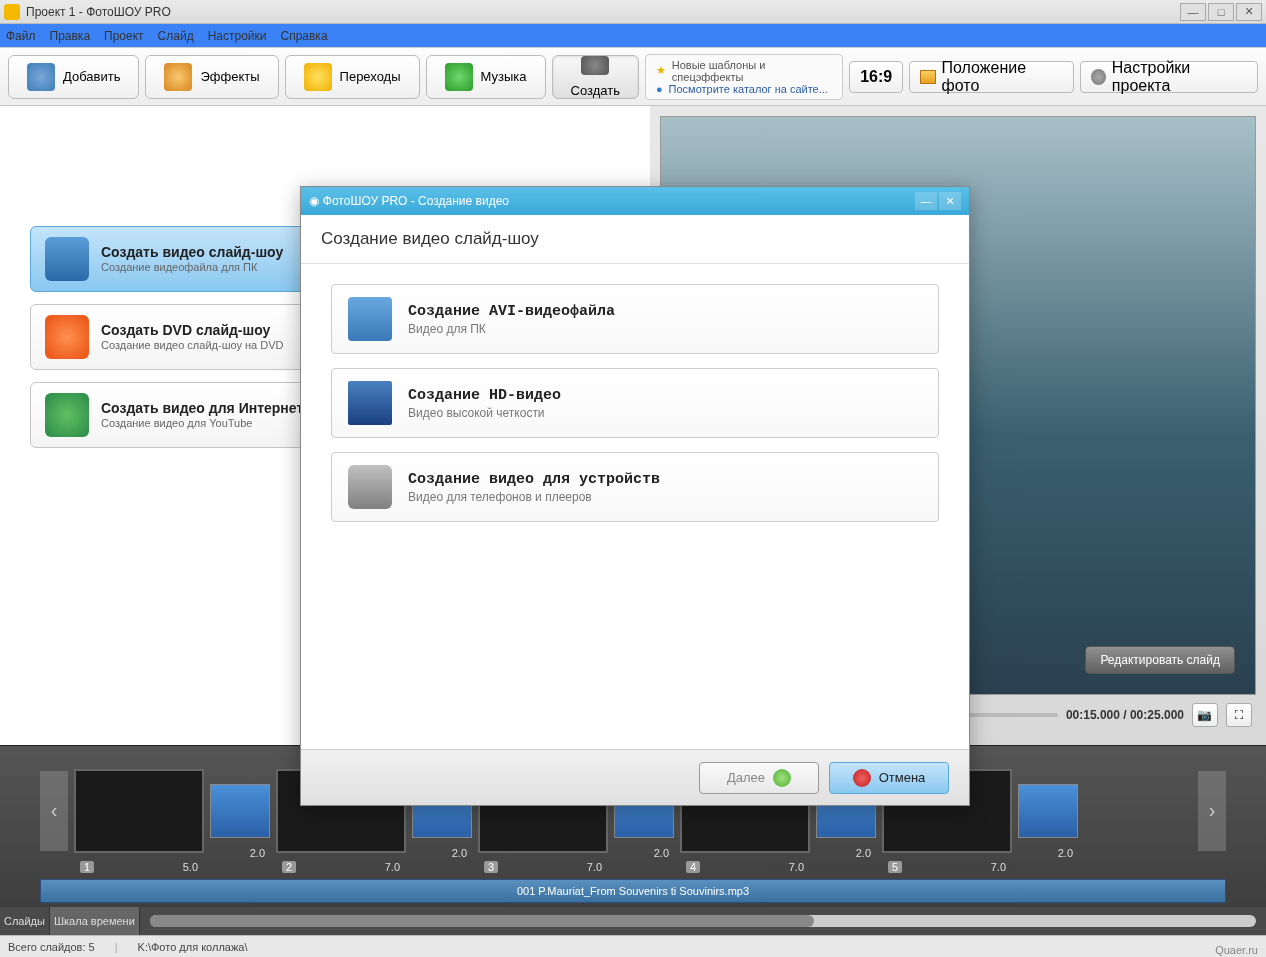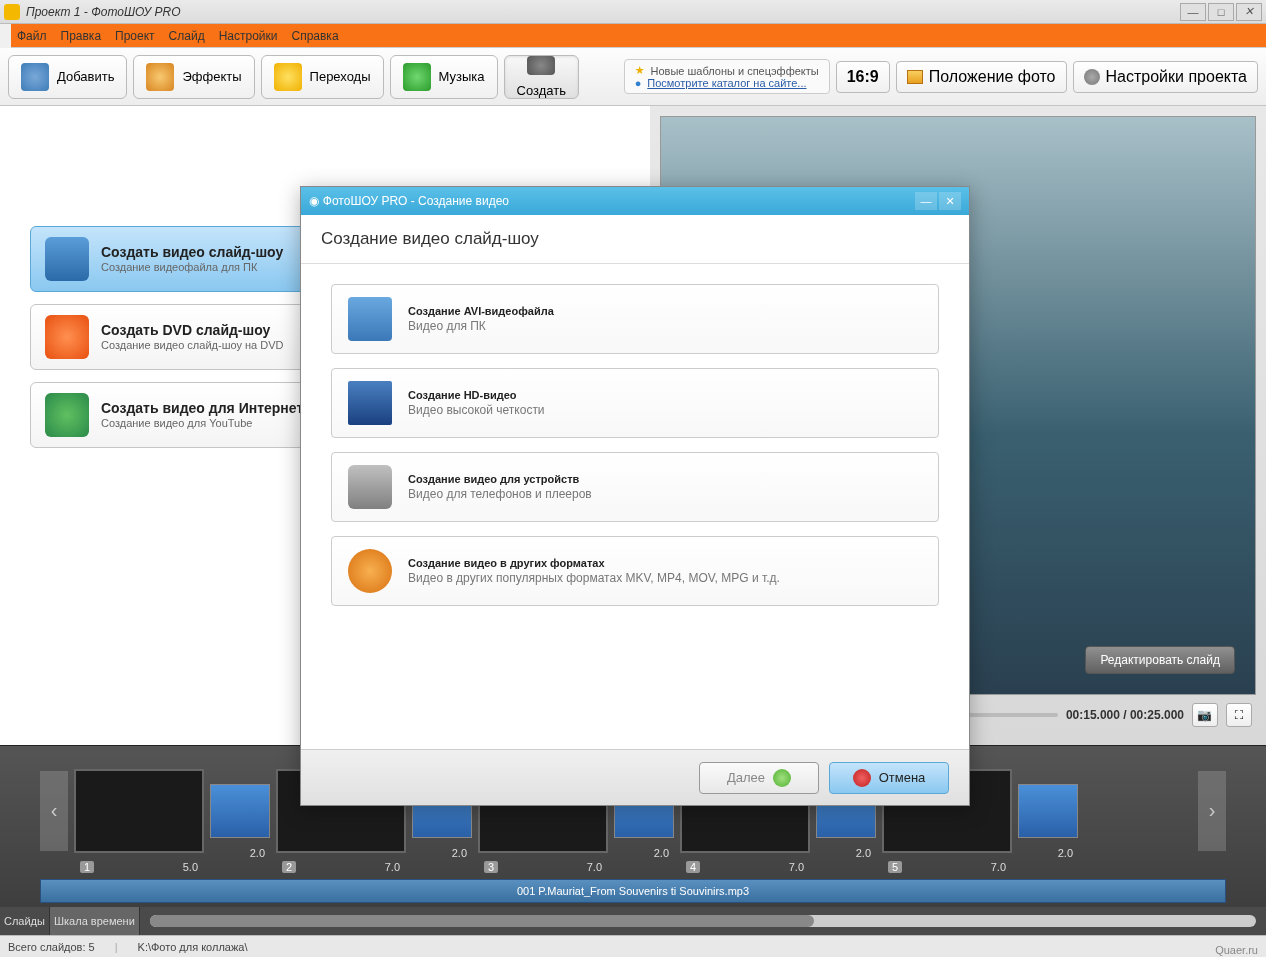--- a/index.html
+++ b/index.html
@@ -1,41 +1,41 @@
 <!DOCTYPE html>
 <html><head>
 <meta charset="utf-8">
 <style>
 * { margin: 0; padding: 0; box-sizing: border-box; font-family: Tahoma, Arial, sans-serif; }
 body { background: #d4d4d4; width: 1266px; height: 957px; overflow: hidden; font-size: 12px; }
 
 .window { width: 1266px; height: 957px; background: #f0f0f0; display: flex; flex-direction: column; }
 
-.titlebar { height: 24px; background: linear-gradient(#eaeaea,#dcdcdc); display: flex; align-items: center; padding: 0 4px; border-bottom: 1px solid #bbb; font-style: italic; }
+.titlebar { height: 24px; background: linear-gradient(#eaeaea,#dcdcdc); display: flex; align-items: center; padding: 0 4px; border-bottom: 1px solid #bbb; }
 .titlebar .app-icon { width: 16px; height: 16px; background: #f5b800; border-radius: 3px; margin-right: 6px; }
 .titlebar .title { color: #333; font-size: 12px; flex: 1; }
 .titlebar .win-btns { display: flex; gap: 2px; }
 .titlebar .win-btn { width: 26px; height: 18px; background: #e0e0e0; border: 1px solid #aaa; display: flex; align-items: center; justify-content: center; font-size: 11px; color: #555; cursor: pointer; }
 
-.menubar { height: 24px; background: #f97316; display: flex; align-items: center; padding: 0 6px; gap: 14px; border-bottom: 1px solid #ccc; font-size: 12px; color: #333; margin-left: 11px; }
+.menubar { height: 24px; background: #3b82f6; display: flex; align-items: center; padding: 0 6px; gap: 14px; border-bottom: 1px solid #ccc; font-size: 12px; color: #333; }
 .menubar span { cursor: pointer; }
 
 .toolbar-row { height: 58px; background: linear-gradient(#fdfdfd,#ededed); display: flex; align-items: center; padding: 6px 8px; gap: 6px; border-bottom: 1px solid #c5c5c5; }
-.tab-btn { height: 44px; display: flex; align-items: center; gap: 8px; padding: 0 12px; border: 1px solid #bbb; border-radius: 6px; background: linear-gradient(#fff,#f0f0f0); font-size: 13px; cursor: pointer; }
+.tab-btn { height: 44px; display: flex; align-items: center; gap: 8px; padding: 0 18px; border: 1px solid #bbb; border-radius: 6px; background: linear-gradient(#fff,#f0f0f0); font-size: 13px; cursor: pointer; }
 .tab-btn.active { background: linear-gradient(#f8f8f8,#e0e0e0); box-shadow: inset 0 1px 3px rgba(0,0,0,.1); flex-direction: column; }
 .tab-btn .ico { width: 28px; height: 28px; border-radius: 4px; }
 .ico-add { background: radial-gradient(circle,#7aa8d8,#3d7cb8); }
 .ico-fx { background: radial-gradient(circle,#f8c870,#d88520); }
 .ico-trans { background: radial-gradient(circle,#ffe060,#f0b000); }
 .ico-music { background: radial-gradient(circle,#70d870,#2a9a2a); }
 .ico-create { background: radial-gradient(circle,#888,#555); }
 
 .promo-box { margin-left: auto; border: 1px solid #ccc; border-radius: 4px; padding: 4px 10px; font-size: 11px; background: #fafafa; }
 .promo-box .line { display: flex; align-items: center; gap: 6px; color: #555; }
-.promo-box .link { color: #2a5da8; text-decoration: underline; cursor: pointer; }
+.promo-box .link { color: #2a5da8; cursor: pointer; }
 
 .tool-btn { height: 32px; display: flex; align-items: center; gap: 6px; padding: 0 10px; border: 1px solid #bbb; border-radius: 4px; background: linear-gradient(#fff,#f0f0f0); font-size: 16px; cursor: pointer; }
 .ratio-btn { font-weight: bold; }
 
 .main-area { flex: 1; display: flex; background: #fff; }
 .left-panel { width: 650px; background: #fff; padding: 120px 30px 0; position: relative; }
 .option-card { display: flex; align-items: center; gap: 12px; border: 1px solid #c5c5c5; border-radius: 6px; padding: 10px 14px; margin-bottom: 12px; background: linear-gradient(#fff,#f4f4f4); cursor: pointer; }
 .option-card.sel { background: linear-gradient(#c4e4fb,#8ac8f0); border-color: #5aa8d8; }
 .option-card .oico { width: 44px; height: 44px; border-radius: 6px; }
 .option-card .txt b { font-size: 14px; color: #222; display: block; }
@@ -75,21 +75,21 @@
 
 
 .modal { position: absolute; left: 300px; top: 186px; width: 670px; height: 620px; background: #fff; border: 1px solid #888; box-shadow: 0 4px 20px rgba(0,0,0,.3); display: flex; flex-direction: column; }
 .modal-title { height: 28px; background: linear-gradient(#5ac0e8,#3aa8d8); color: #fff; display: flex; align-items: center; padding: 0 8px; font-size: 12px; }
 .modal-title .spacer { flex: 1; }
 .modal-title .mbtn { width: 22px; height: 18px; background: rgba(255,255,255,.2); margin-left: 2px; display: flex; align-items: center; justify-content: center; cursor: pointer; font-size: 11px; }
 .modal-header { padding: 14px 20px; border-bottom: 1px solid #ddd; font-size: 17px; color: #333; }
 .modal-body { flex: 1; padding: 20px 30px; background: #fff; }
 .export-opt { display: flex; align-items: center; gap: 16px; border: 1px solid #ccc; border-radius: 4px; padding: 12px 16px; margin-bottom: 14px; background: linear-gradient(#fff,#f8f8f8); cursor: pointer; }
 .export-opt .eico { width: 44px; height: 44px; }
-.export-opt b { font-size: 11px; color: #222; display: block; margin-bottom: 2px; }
+.export-opt b { font-size: 15px; color: #222; display: block; margin-bottom: 2px; font-family: Liberation Mono, monospace; }
 .export-opt span { font-size: 12px; color: #777; }
 .eico-avi { background: linear-gradient(#6aa8e0,#3a78b8); border-radius: 4px; }
 .eico-hd { background: linear-gradient(#4a80c0,#1a4080); border-radius: 2px; }
 .eico-dev { background: linear-gradient(#c0c0c0,#808080); border-radius: 6px; }
 .eico-other { background: radial-gradient(circle,#f8b050,#d87010); border-radius: 50%; }
 .modal-footer { height: 56px; background: linear-gradient(#f0f0f0,#e0e0e0); border-top: 1px solid #ccc; display: flex; align-items: center; justify-content: flex-end; gap: 10px; padding: 0 20px; }
 .mf-btn { width: 120px; height: 32px; border: 1px solid #999; border-radius: 4px; display: flex; align-items: center; justify-content: center; gap: 8px; font-size: 13px; cursor: pointer; }
 .mf-btn.next { background: linear-gradient(#fafafa,#e8e8e8); color: #888; }
 .mf-btn.cancel { background: linear-gradient(#c4e4fb,#8ac8f0); border-color: #5aa8d8; color: #222; }
 .mf-btn .circ { width: 18px; height: 18px; border-radius: 50%; }
@@ -286,24 +286,20 @@
         <div><b>Создание AVI-видеофайла</b><span>Видео для ПК</span></div>
       </div>
       <div class="export-opt">
         <div class="eico eico-hd"></div>
         <div><b>Создание HD-видео</b><span>Видео высокой четкости</span></div>
       </div>
       <div class="export-opt">
         <div class="eico eico-dev"></div>
         <div><b>Создание видео для устройств</b><span>Видео для телефонов и плееров</span></div>
       </div>
-      <div class="export-opt">
-        <div class="eico eico-other"></div>
-        <div><b>Создание видео в других форматах</b><span>Видео в других популярных форматах MKV, MP4, MOV, MPG и т.д.</span></div>
-      </div>
     </div>
     <div class="modal-footer">
       <div class="mf-btn next">
           <span>Далее</span>
           <div class="circ circ-next"></div>
         </div>
       <div class="mf-btn cancel">
           <div class="circ circ-cancel"></div>
           <span>Отмена</span>
         </div>

